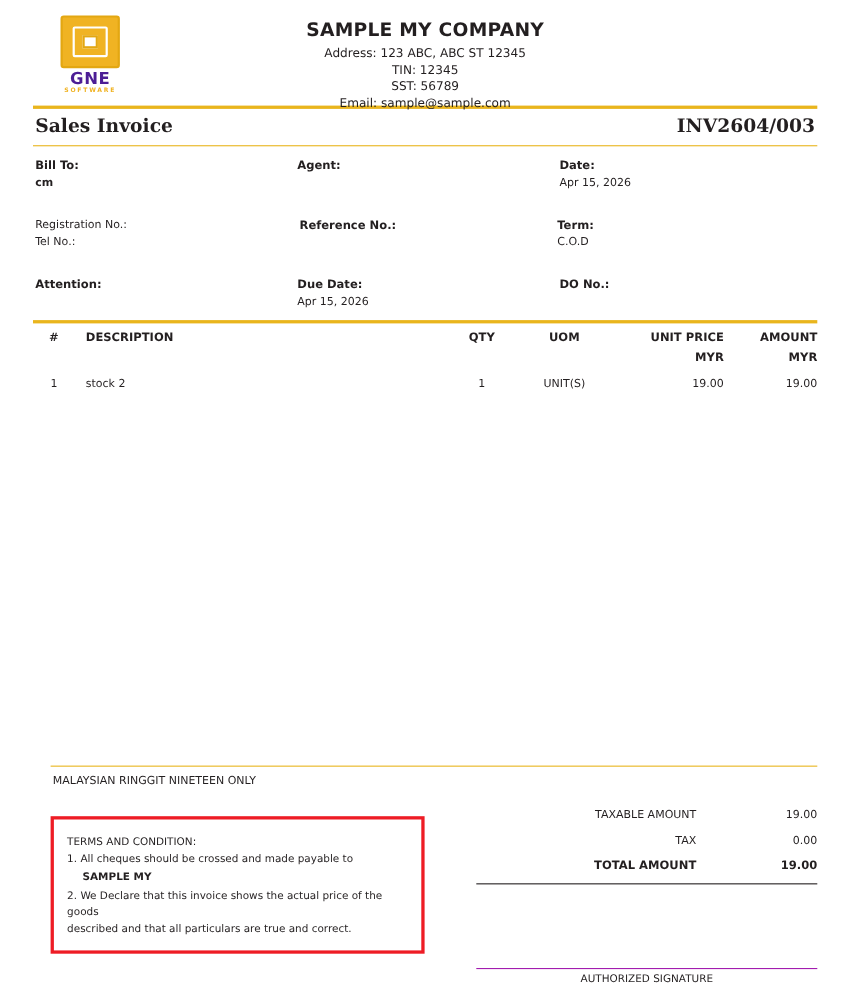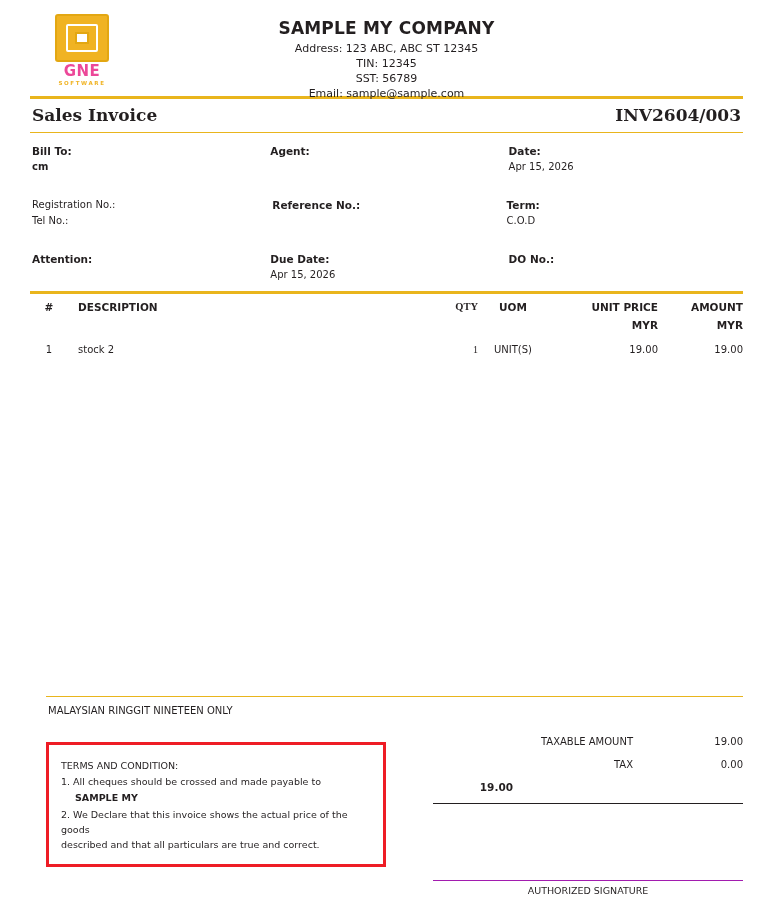--- a/index.html
+++ b/index.html
@@ -56,21 +56,21 @@
   .logo-mark::after {
     content: "";
     position: absolute;
     left: 18px; top: 16px; right: 18px; bottom: 16px;
     border: 2px solid #e3a712;
     background: #fff;
   }
   .logo-name {
     font-size: 15px;
     font-weight: bold;
-    color: #ec4899;
+    color: #4c1d95;
     letter-spacing: 0.5px;
     line-height: 15px;
     margin-top: 2px;
   }
   .logo-sub {
     font-size: 5.5px;
     font-weight: bold;
     color: #f0b323;
     letter-spacing: 1.6px;
     line-height: 8px;
@@ -156,21 +156,21 @@
     font-weight: bold;
     padding: 7px 0 6px 0;
   }
   .cur-row th {
     font-size: 10.5px;
     font-weight: bold;
     padding: 0 0 5px 0;
   }
   .col-no    { width: 38px;  text-align: center; }
   .col-desc  { width: 330px; text-align: left; padding-left: 10px !important; }
-  .col-qty   { width: 80px;  text-align: right; font-family: Liberation Serif, serif; }
+  .col-qty   { width: 80px;  text-align: center; }
   .col-uom   { width: 70px;  text-align: center; }
   .col-price { width: 110px; text-align: right; }
   .col-amt   { width: 85px;  text-align: right; }
   .row-line td {
     font-size: 10px;
     padding: 8px 0 6px 0;
   }
   .body-wrap {
     min-height: 330px;
   }
@@ -367,20 +367,21 @@
       <div class="totals">
         <div class="tot-row">
           <div class="tl">TAXABLE AMOUNT</div>
           <div class="tv">19.00</div>
         </div>
         <div class="tot-row">
           <div class="tl">TAX</div>
           <div class="tv">0.00</div>
         </div>
         <div class="tot-row grand">
+          <div class="tl">TOTAL AMOUNT</div>
           <div class="tv">19.00</div>
         </div>
         <div class="tot-underline"></div>
         <div class="sign">AUTHORIZED SIGNATURE</div>
       </div>
     </div>
   </div>
 
 </div>
 

